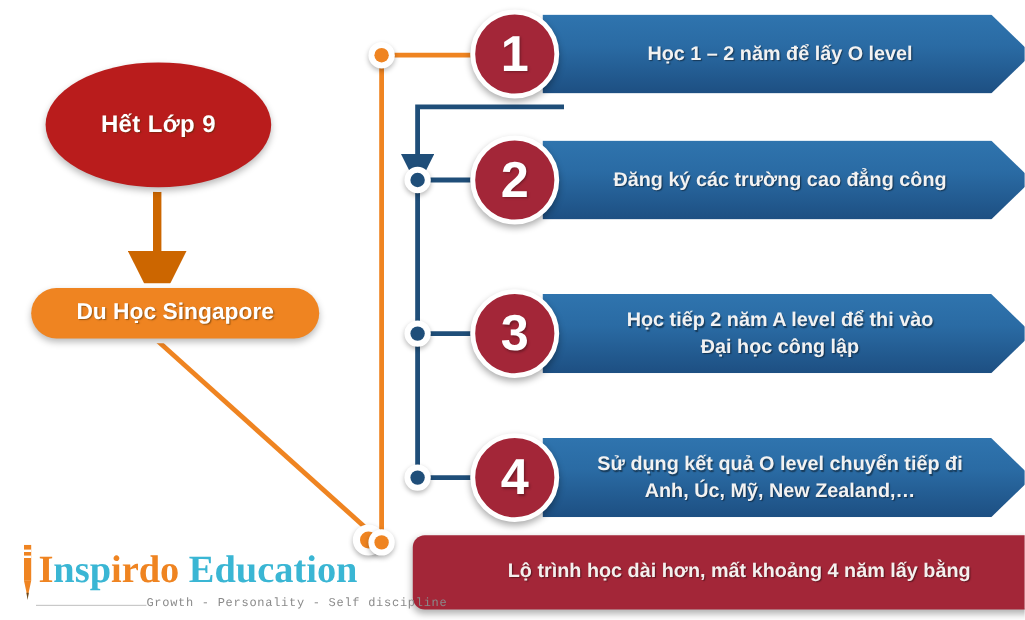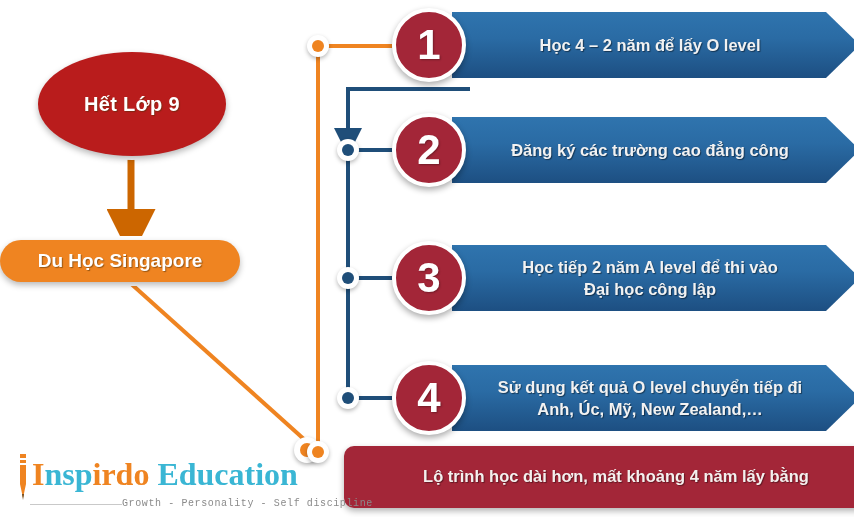--- a/index.html
+++ b/index.html
@@ -41,21 +41,21 @@
   .ellipse-node .label {
     color: #ffffff;
     font-size: 20px;
     font-weight: bold;
     text-shadow: 1px 1px 1px rgba(80,50,10,0.55);
     letter-spacing: .3px;
   }
 
   .pill-node {
     position: absolute;
-    left: 0; top: 240px;
+    left: 26px; top: 240px;
     width: 240px; height: 42px;
     background: #ef8421;
     border-radius: 21px;
     box-shadow: 0 3px 6px rgba(0,0,0,0.28), 0 0 0 4px #ffffff;
     display: flex;
     align-items: center;
     justify-content: center;
   }
   .pill-node .label {
     color: #ffffff;
@@ -250,21 +250,21 @@
     <span class="label">Hết Lớp 9</span>
   </div>
 
   <div class="pill-node">
     <span class="label">Du Học Singapore</span>
   </div>
 
   <div class="step" style="left:392px; top:12px; width:462px;">
     <div class="step-banner">
       <div class="btext">
-        <div>Học 4 – 2 năm để lấy O level</div>
+        <div>Học 1 – 2 năm để lấy O level</div>
       </div>
     </div>
     <div class="step-badge">
       <span class="num">1</span>
     </div>
   </div>
 
   <div class="step" style="left:392px; top:117px; width:462px;">
     <div class="step-banner">
       <div class="btext">

